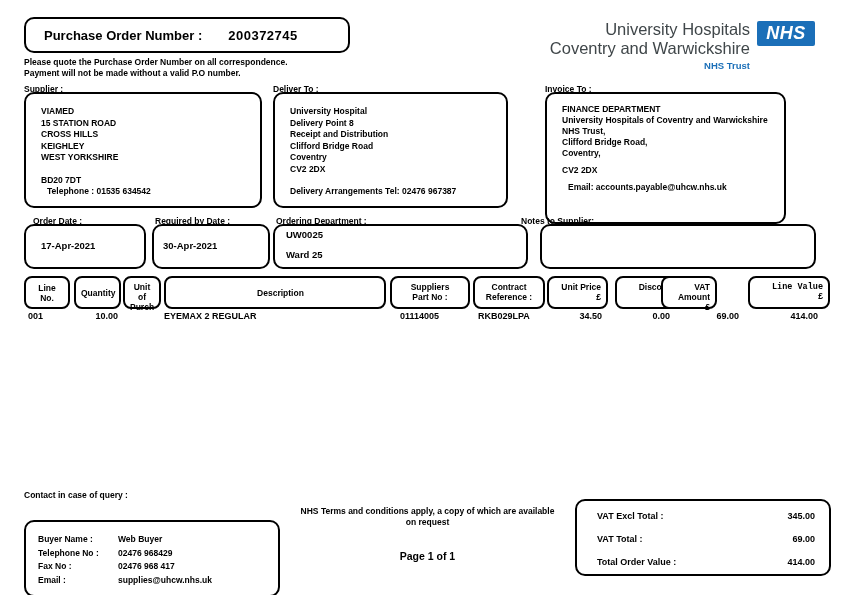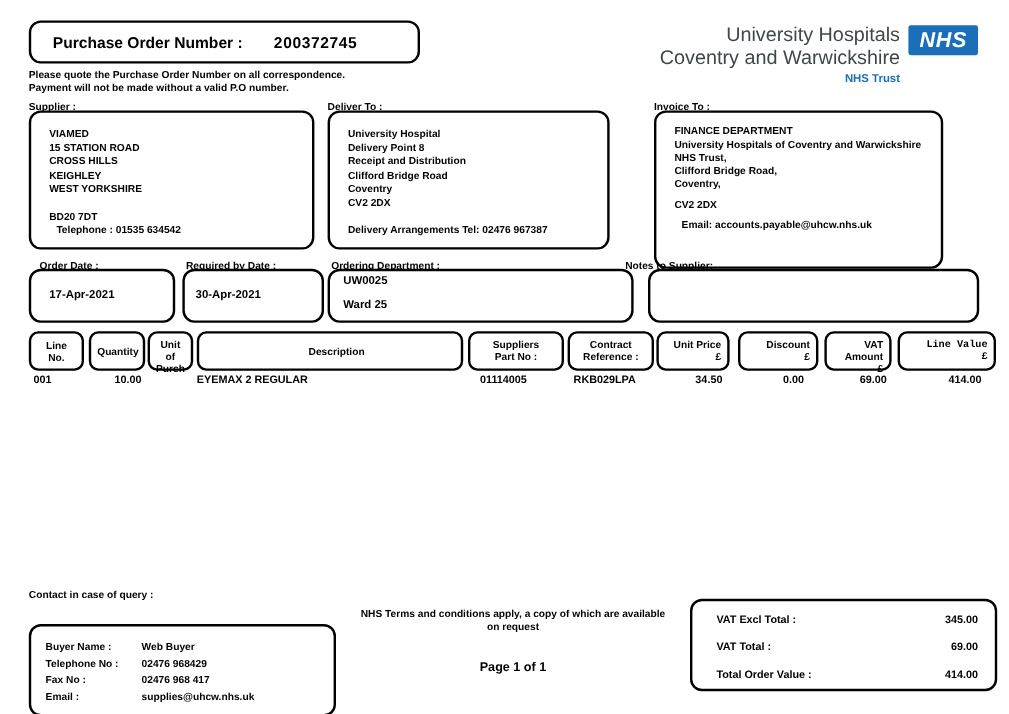--- a/index.html
+++ b/index.html
@@ -166,21 +166,21 @@
       <div class="l2">Reference :</div>
   </div>
   <div class="th money" style="left:547px; width:61px;">
     <div class="l1">Unit Price</div>
       <div class="l2">£</div>
   </div>
   <div class="th money" style="left:615px; width:67px;">
     <div class="l1">Discount</div>
       <div class="l2">£</div>
   </div>
-  <div class="th money" style="left:687px; width:56px;">
+  <div class="th money" style="left:661px; width:56px;">
     <div class="l1">VAT Amount</div>
       <div class="l2">£</div>
   </div>
   <div class="th money" style="left:748px; width:82px;font-family:Liberation Mono, monospace;">
     <div class="l1">Line Value</div>
       <div class="l2">£</div>
   </div>
 
   <div>
     <span class="cell" style="left:28px;">001</span>

